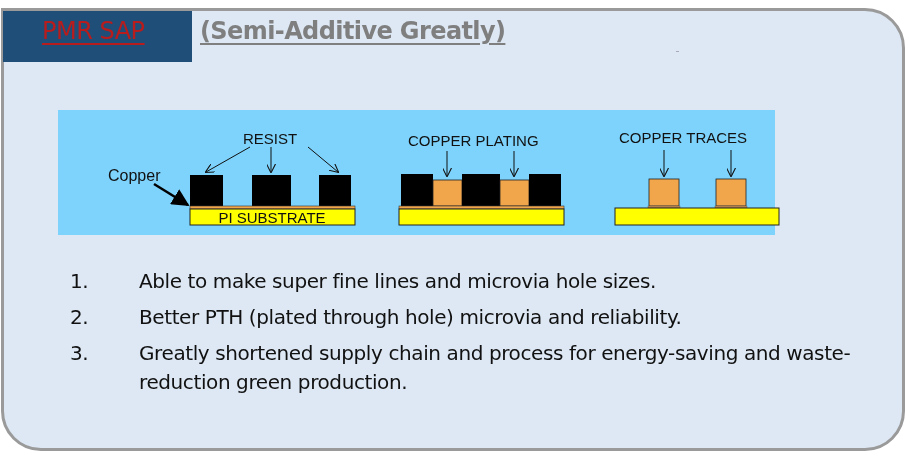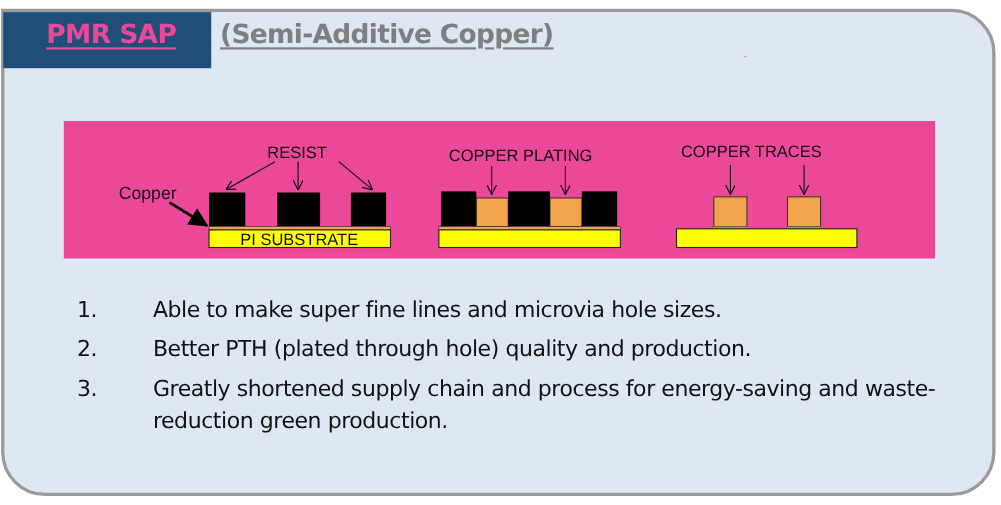--- a/index.html
+++ b/index.html
@@ -7,54 +7,54 @@
     .card {
       position: absolute; left: 1px; top: 8px; width: 904px; height: 443px;
       background: #dde8f4; border: 3px solid #9a9a9a; border-left-width: 3px;
       border-radius: 0 40px 40px 40px; box-sizing: border-box;
     }
     .title-box {
       position: absolute; left: 3px; top: 11px; width: 189px; height: 51px;
       background: #1f4e79;
     }
     .title-main {
-      position: absolute; left: 42px; top: 17px; color: #ec4899;
-      font-family: "DejaVu Sans", sans-serif; font-weight: bold; font-size: 24px;
+      position: absolute; left: 42px; top: 17px; color: #b91c1c;
+      font-family: "DejaVu Sans", sans-serif; font-weight: normal; font-size: 24px;
       text-decoration: underline; text-decoration-thickness: 2px; text-underline-offset: 4px;
       letter-spacing: -0.5px;
     }
     .title-sub {
       position: absolute; left: 200px; top: 17px; color: #7f7f7f;
       font-family: "DejaVu Sans", sans-serif; font-weight: bold; font-size: 24px;
       text-decoration: underline; text-decoration-thickness: 2px; text-underline-offset: 4px;
       letter-spacing: -0.6px;
     }
     .dot { position: absolute; left: 676px; top: 51px; width: 3px; height: 1px; background: #aab; }
     .diagram {
-      position: absolute; left: 58px; top: 110px; width: 792px; height: 125px;
-      background: #ec4899;
+      position: absolute; left: 58px; top: 110px; width: 717px; height: 125px;
+      background: #7dd3fc;
     }
     .diagram svg { position: absolute; left: 0; top: 0; }
     .dlabel { font-family: "Liberation Sans", sans-serif; font-size: 15px; fill: #111; }
     .list {
       position: absolute; left: 95px; top: 267px; margin: 0; padding: 0; list-style: none;
       font-family: "DejaVu Sans", sans-serif; font-size: 20px; color: #111; line-height: 29px;
       letter-spacing: -0.4px;
     }
     .list li { position: relative; margin-bottom: 7px; }
     .list .num { position: absolute; left: -25px; top: 0; }
     .list .txt { display: block; width: 760px; margin-left: 44px; }
   </style>
 </head>
 <body>
 
 <div class="card"></div>
 <div class="title-box"></div>
 <div class="title-main">PMR SAP</div>
-<div class="title-sub">(Semi-Additive Copper)</div>
+<div class="title-sub">(Semi-Additive Greatly)</div>
 <div class="dot"></div>
 
 <div class="diagram">
   <svg width="759" height="125" viewBox="0 0 759 125">
     <defs>
       <marker id="open-arrow" viewBox="0 0 10 10" refX="9" refY="5" markerWidth="9" markerHeight="9" orient="auto">
         <path d="M0,0 L10,5 L0,10" fill="none" stroke="#111" stroke-width="1.2"></path>
       </marker>
       <marker id="solid-arrow" viewBox="0 0 10 10" refX="9" refY="5" markerWidth="7" markerHeight="7" orient="auto">
         <path d="M0,0 L10,5 L0,10 z" fill="#000"></path>
@@ -102,19 +102,19 @@
   </svg>
 </div>
 
 <ol class="list">
   <li>
     <span class="num">1.</span>
     <span class="txt">Able to make super fine lines and microvia hole sizes.</span>
   </li>
   <li>
     <span class="num">2.</span>
-    <span class="txt">Better PTH (plated through hole) quality and production.</span>
+    <span class="txt">Better PTH (plated through hole) microvia and reliability.</span>
   </li>
   <li>
     <span class="num">3.</span>
     <span class="txt">Greatly shortened supply chain and process for energy-saving and waste-reduction green production.</span>
   </li>
 </ol>
 
 </body></html>

